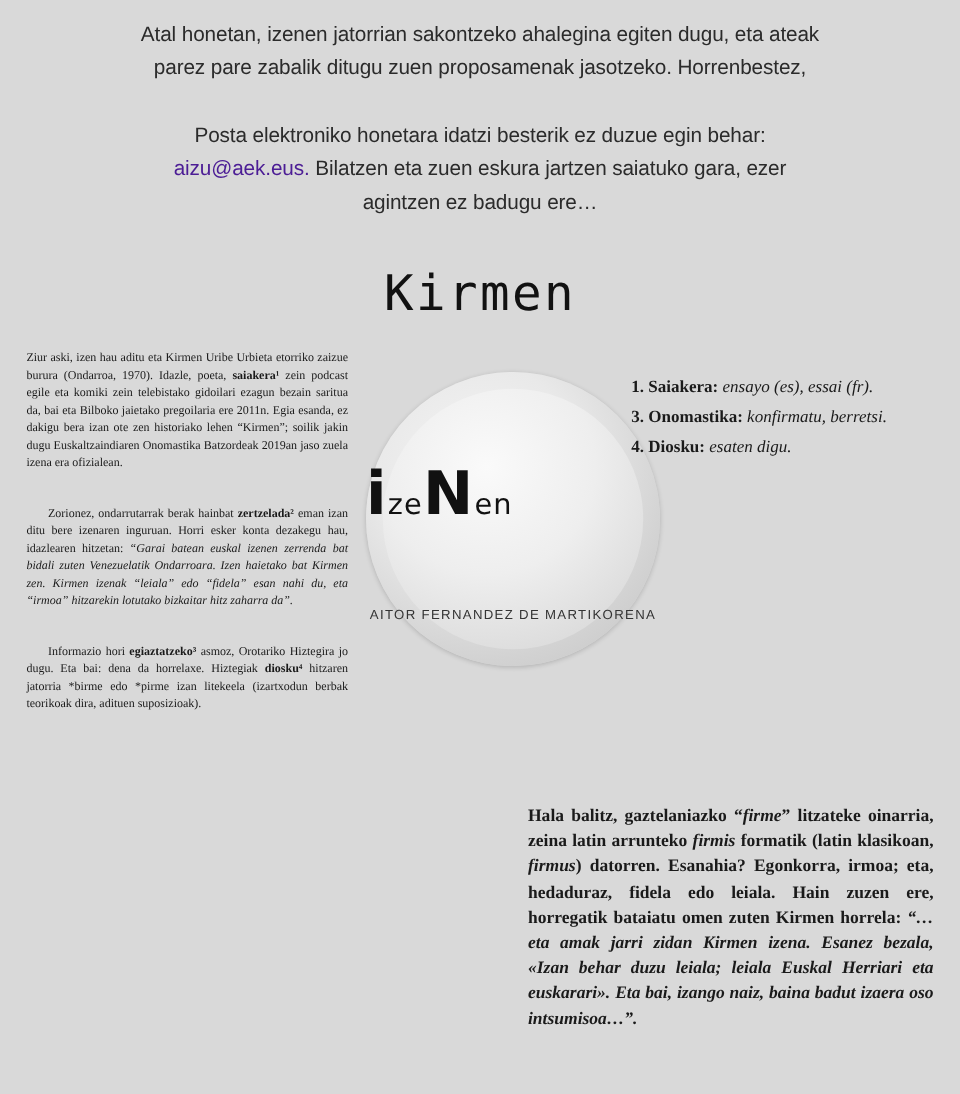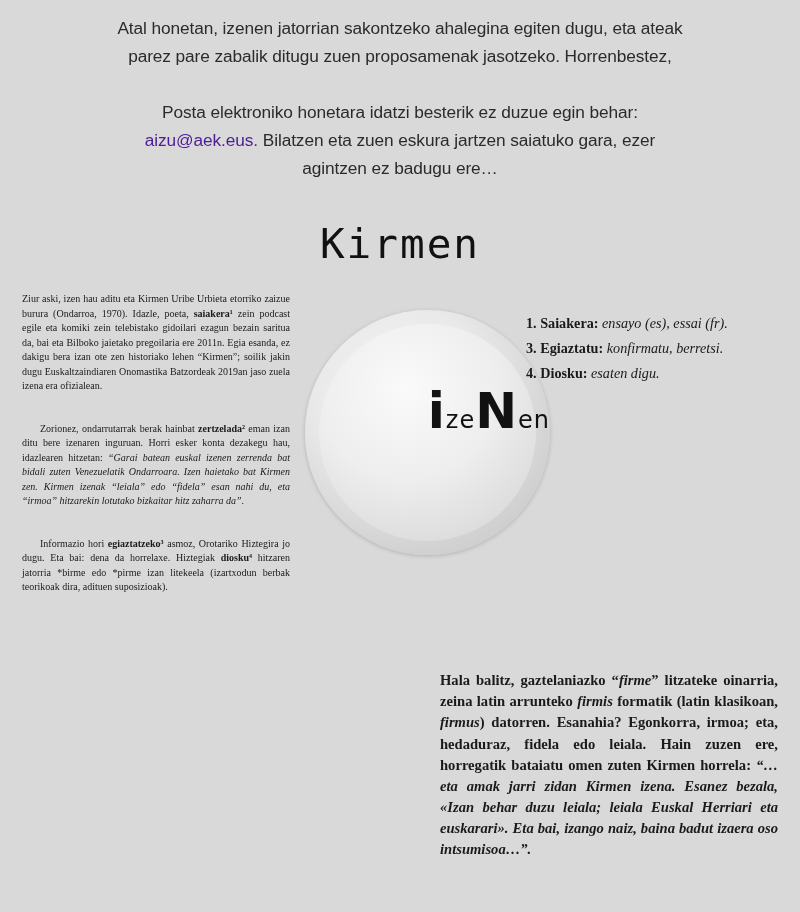--- a/index.html
+++ b/index.html
@@ -109,21 +109,21 @@
   .logo-inner {
     position: absolute;
     left: 14px; top: 14px; right: 14px; bottom: 14px;
     border-radius: 50%;
     background: radial-gradient(circle at 40% 30%, #fafafa 0%, #eeeeee 45%, #dcdcdc 80%, #cfcfcf 100%);
   }
   .logo-word {
     position: absolute;
     left: 0; right: 0;
     top: 78px;
-    text-align: right;
+    text-align: left;
     font-family: "DejaVu Sans", sans-serif;
     color: #111;
     line-height: 0.92;
   }
   .logo-line1 { font-size: 34px; letter-spacing: 1px; }
   .logo-line2 { font-size: 34px; letter-spacing: 1px; }
   .logo-line1 .big, .logo-line2 .big { font-size: 50px; font-weight: bold; }
   .logo-line1 .sm, .logo-line2 .sm { font-size: 24px; }
   .logo-author {
     position: absolute;
@@ -157,25 +157,26 @@
     <p><span>Zorionez, ondarrutarrak berak hainbat </span><b class="hl">zertzelada²</b><span> eman izan ditu bere izenaren inguruan. Horri esker konta dezakegu hau, idazlearen hitzetan: </span><em class="q">“Garai batean euskal izenen zerrenda bat bidali zuten Venezuelatik Ondarroara. Izen haietako bat Kirmen zen. Kirmen izenak “leiala” edo “fidela” esan nahi du, eta “irmoa” hitzarekin lotutako bizkaitar hitz zaharra da”.</em></p>
     <p><span>Informazio hori </span><b class="hl">egiaztatzeko³</b><span> asmoz, Orotariko Hiztegira jo dugu. Eta bai: dena da horrelaxe. Hiztegiak </span><b class="hl">diosku⁴</b><span> hitzaren jatorria *birme edo *pirme izan litekeela (izartxodun berbak teorikoak dira, adituen suposizioak).</span></p>
   </div>
 
   <div class="logo-wrap">
     <div class="logo-circle"></div>
     <div class="logo-inner"></div>
     <div class="logo-word">
       <div class="logo-line1"><span class="big">i</span><span class="sm">ze</span><span class="big">N</span><span class="sm">en</span></div>
     </div>
+    <div class="logo-author">AITOR FERNANDEZ DE MARTIKORENA</div>
   </div>
 
   <div class="col-right-top">
     <p class="defline"><span class="term">1.</span> <span class="term">Saiakera:</span> <span class="gloss">ensayo (es), essai (fr).</span></p>
-    <p class="defline"><span class="term">3.</span> <span class="term">Egiaztatu:</span> <span class="gloss">konfirmatu, berretsi.</span></p>
+    <p class="defline"><span class="term">3.</span> <span class="term">Onomastika:</span> <span class="gloss">konfirmatu, berretsi.</span></p>
     <p class="defline"><span class="term">4.</span> <span class="term">Diosku:</span> <span class="gloss">esaten digu.</span></p>
   </div>
 
   <div class="col-right-bottom">
     <p><span>Hala balitz, gaztelaniazko “</span><em class="q">firme</em><span>” litzateke oinarria, zeina latin arrunteko </span><em class="q">firmis</em><span> formatik (latin klasikoan, </span><em class="q">firmus</em><span>) datorren. Esanahia? Egonkorra, irmoa; eta, hedaduraz, fidela edo leiala. Hain zuzen ere, horregatik bataiatu omen zuten Kirmen horrela: </span><em class="q">“… eta amak jarri zidan Kirmen izena. Esanez bezala, «Izan behar duzu leiala; leiala Euskal Herriari eta euskarari». Eta bai, izango naiz, baina badut izaera oso intsumisoa…”.</em></p>
   </div>
 
 </div>
 
 </body></html>

